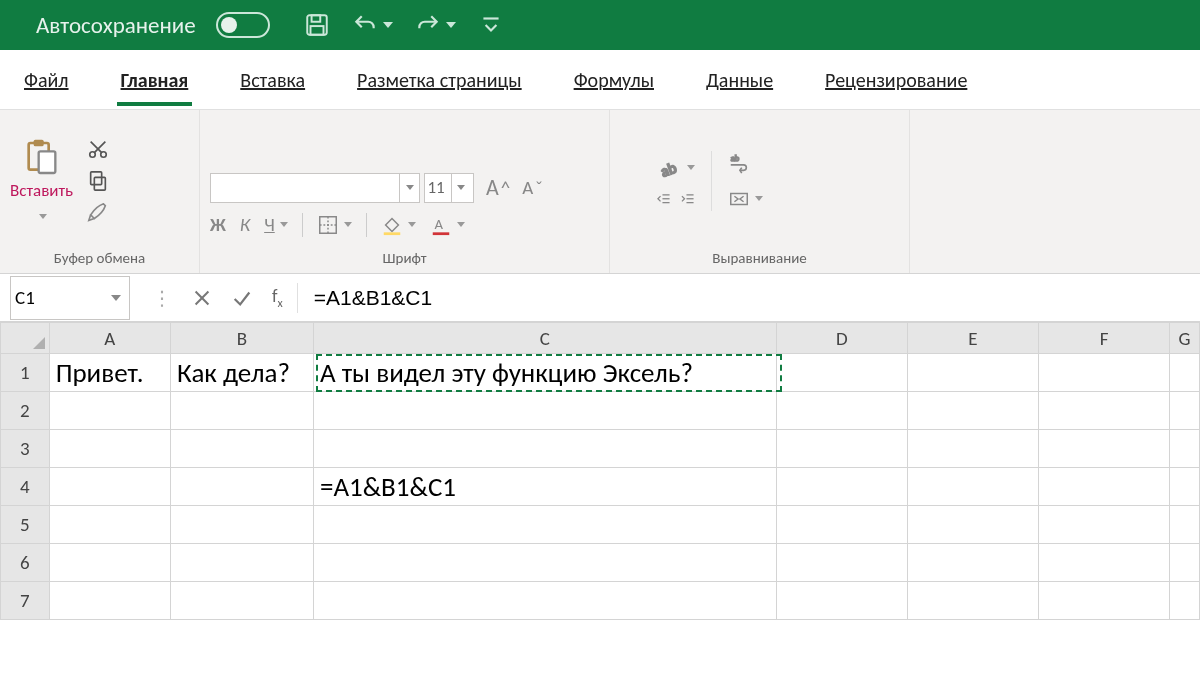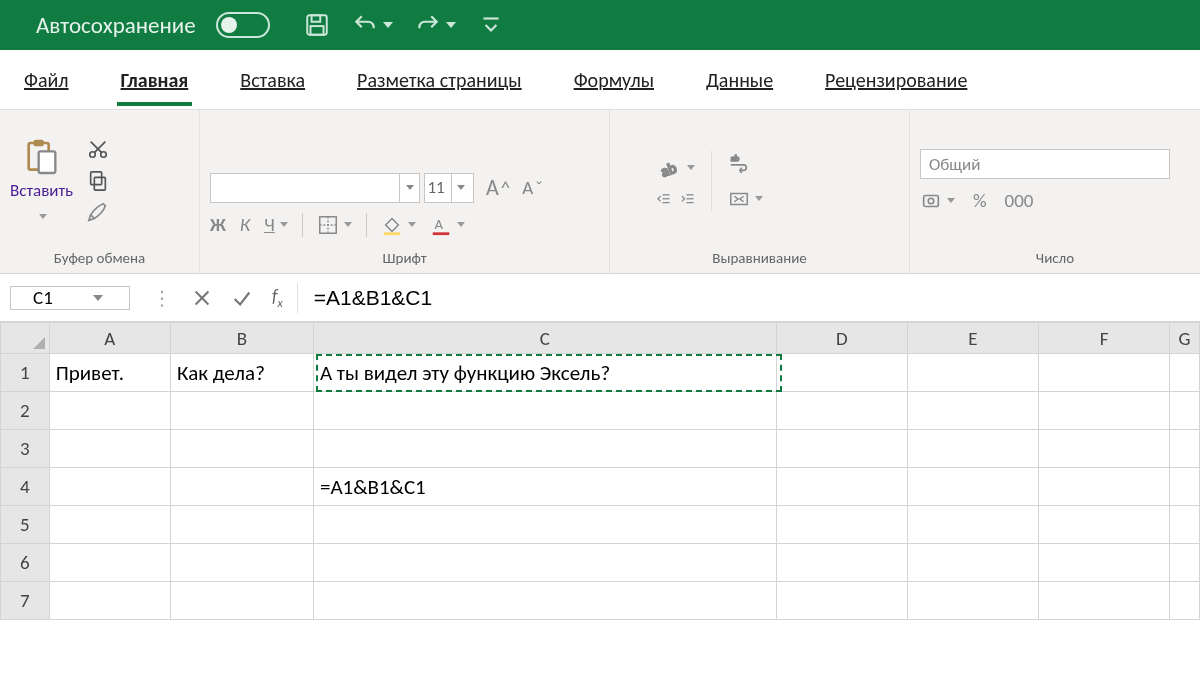--- a/index.html
+++ b/index.html
@@ -22,21 +22,21 @@
   .ribbon-tab.active::after { content: ''; position: absolute; left: 0; right: 0; bottom: 0; height: 4px; background: #107c41; }
 
   
   .ribbon { background: #f3f2f1; height: 164px; border-bottom: 1px solid #d4d4d4; display: flex; }
   .ribbon-group { border-right: 1px solid #e3e2e1; display: flex; flex-direction: column; padding: 6px 10px 4px 10px; }
   .ribbon-group-body { flex: 1; display: flex; align-items: center; gap: 6px; }
   .ribbon-group-label { text-align: center; font-size: 15px; color: #666; padding: 4px 0 2px 0; position:relative;}
 
   .paste-col { display:flex; flex-direction:column; align-items:center; gap:2px; cursor:pointer;}
   .paste-col svg{width:40px;height:40px;}
-  .paste-col span{font-size:17px;color:#4c1d95;}
+  .paste-col span{font-size:17px;color:#be185d;}
   .mini-icons { display:flex; flex-direction:column; gap:10px; margin-left:8px; align-items:center;}
   .mini-icons svg{width:22px;height:22px;cursor:pointer;}
 
   .font-box { display:flex; flex-direction:column; gap:10px;margin-top:48px; }
   .font-row1 { display:flex; gap:4px; align-items:center;}
   .font-name { width:210px; height:30px; border:1px solid #c8c6c4; background:#fff; display:flex; align-items:center; justify-content:flex-end;}
   .font-size { width:50px; height:30px; border:1px solid #c8c6c4; background:#fff; display:flex; align-items:center; justify-content:center; font-size:17px; color:#666;}
   .drop-btn { width:20px; display:flex;justify-content:center;align-items:center;border-left:1px solid #c8c6c4;height:100%;}
   .drop-btn::after{content:'';width:0;height:0;border-left:4px solid transparent;border-right:4px solid transparent;border-top:5px solid #888;}
   .a-inc {display:flex;align-items:center;gap:4px;margin-left:8px;}
@@ -50,40 +50,40 @@
   .ddrop::after{content:'';width:0;height:0;border-left:4px solid transparent;border-right:4px solid transparent;border-top:5px solid #999;display:inline-block;margin-left:3px;}
   .align-right{display:flex;flex-direction:column;gap:10px;margin-left:14px;}
   .align-right .btn svg{width:26px;height:26px;}
 
   .num-box{display:flex;flex-direction:column;gap:10px;}
   .num-format{width:250px;height:30px;border:1px solid #c8c6c4;background:#fff;display:flex;align-items:center;font-size:17px;color:#888;padding:0 8px;justify-content:space-between;}
   .num-row2{display:flex;gap:18px;align-items:center;color:#888;font-size:19px;}
 
   
   .formula-bar { height: 48px; display:flex; align-items:center; border-bottom:1px solid #d4d4d4; background:#fff;}
-  .name-box { width:120px; height:24px; border:1px solid #c8c6c4; margin: 0 12px 0 10px; display:flex; align-items:center; justify-content:space-between; padding:0 22px; font-size:19px;text-align:right;}
+  .name-box { width:120px; height:44px; border:1px solid #c8c6c4; margin: 0 12px 0 10px; display:flex; align-items:center; justify-content:space-between; padding:0 4px; font-size:19px;text-align:right;}
   .name-box .dd{width:18px;display:flex;justify-content:center;}
   .name-box .dd::after{content:'';width:0;height:0;border-left:5px solid transparent;border-right:5px solid transparent;border-top:6px solid #888;}
   .fb-sep{width:1px;height:30px;background:#e0e0e0;margin:0 4px;}
   .fb-dots{color:#aaa;font-size:20px;padding:0 10px;cursor:pointer;}
   .fb-btn{width:40px;display:flex;justify-content:center;align-items:center;height:100%;cursor:pointer;color:#666;font-size:22px;}
   .fb-btn svg{width:22px;height:22px;}
-  .fx { font-style:italic; font-size:18px; color:#666; padding:0 10px; cursor:pointer;}
+  .fx { font-size:18px; color:#666; padding:0 10px; cursor:pointer;}
   .formula-input { flex:1; font-size:21px; padding:0 12px; border:none; outline:none;}
 
   
   .grid-wrap{position:relative;}
   .colhead{display:flex;height:32px;}
   .corner{width:50px;border:1px solid #d4d4d4;background:#e6e6e6;position:relative;}
   .corner::after{content:'';position:absolute;right:4px;bottom:4px;width:0;height:0;border-left:12px solid transparent;border-bottom:12px solid #b0b0b0;}
   .ch{border:1px solid #d4d4d4;border-left:none;background:#e6e6e6;display:flex;align-items:center;justify-content:center;font-size:19px;color:#444;}
   .colA{width:122px;} .colB{width:144px;} .colC{width:466px;} .colD{width:132px;} .colE{width:132px;} .colF{width:132px;} .colG{width:30px;}
   .row{display:flex;height:38px;}
   .rh{width:50px;border:1px solid #d4d4d4;border-top:none;background:#e6e6e6;display:flex;align-items:center;justify-content:center;font-size:19px;color:#444;}
-  .cell{border-right:1px solid #d4d4d4;border-bottom:1px solid #d4d4d4;display:flex;align-items:center;padding:16px 6px;font-size:21px;position:relative;overflow:visible;white-space:nowrap;}
+  .cell{border-right:1px solid #d4d4d4;border-bottom:1px solid #d4d4d4;display:flex;align-items:center;padding:16px 6px;font-size:27px;position:relative;overflow:visible;white-space:nowrap;}
   .active-cell{position:absolute;border:2px dashed #107c41;pointer-events:none;}
 </style>
 </head>
 <body>
 
 <div class="title-bar">
   <span class="autosave-label">Автосохранение</span>
   <div class="autosave-toggle"></div>
   <div class="qat">
     <div class="tb-btn">
@@ -285,40 +285,20 @@
               <rect x="3" y="6" width="18" height="12"></rect>
               <polyline points="7,9 11,12 7,15"></polyline>
               <polyline points="17,9 13,12 17,15"></polyline>
             </svg>
           </span>
       </div>
     </div>
     <div class="ribbon-group-label">Выравнивание</div>
   </div>
 
-  <div class="ribbon-group" style="flex:1;border-right:none">
-    <div class="ribbon-group-body">
-      <div class="num-box">
-        <div class="num-format">
-          <span>Общий</span>
-        </div>
-        <div class="num-row2">
-          <span class="btn ddrop">
-              <svg viewBox="0 0 24 24" stroke="#888" stroke-width="1.8" fill="none">
-                <rect x="4" y="6" width="16" height="12" rx="2"></rect>
-                <circle cx="12" cy="12" r="3"></circle>
-              </svg>
-            </span>
-          <span class="btn">%</span>
-          <span class="btn">000</span>
-        </div>
-      </div>
-    </div>
-    <div class="ribbon-group-label">Число</div>
-  </div>
 </div>
 
 <div class="formula-bar">
   <div class="name-box">
     <span>C1</span>
     <span class="dd"></span>
   </div>
   <span class="fb-dots">⋮</span>
   <div class="fb-btn">
       <svg viewBox="0 0 24 24" stroke="#777" stroke-width="2.2">

